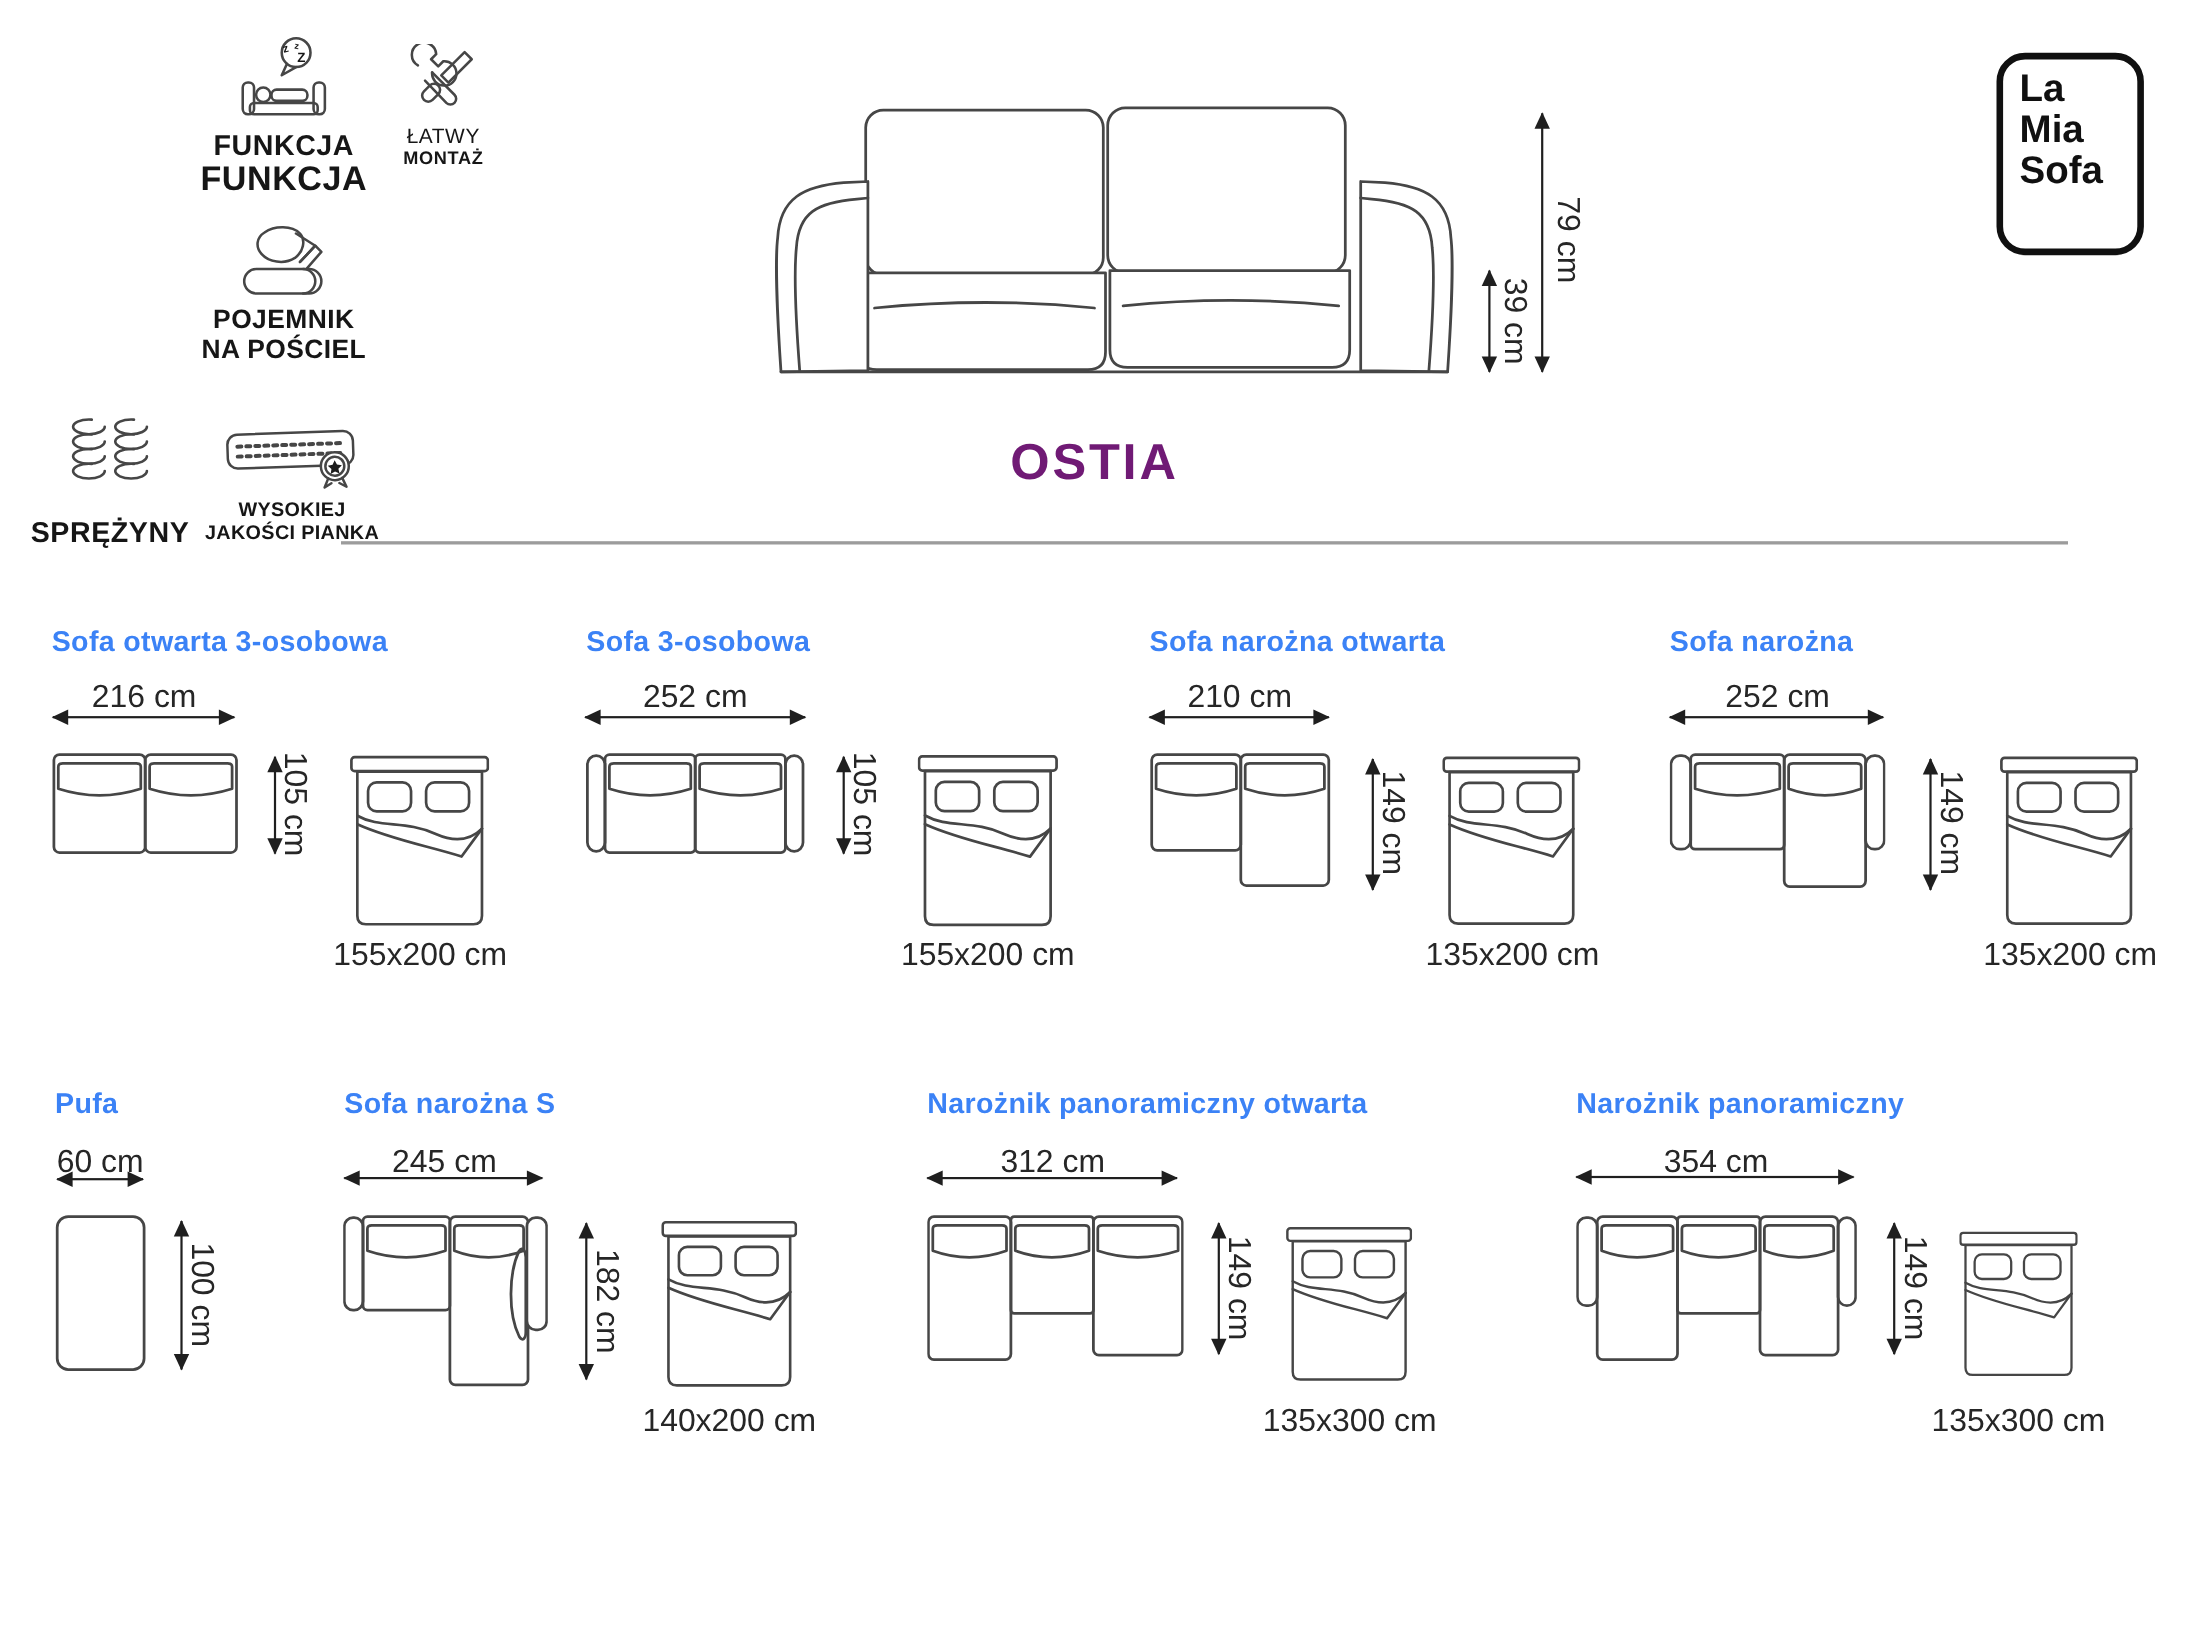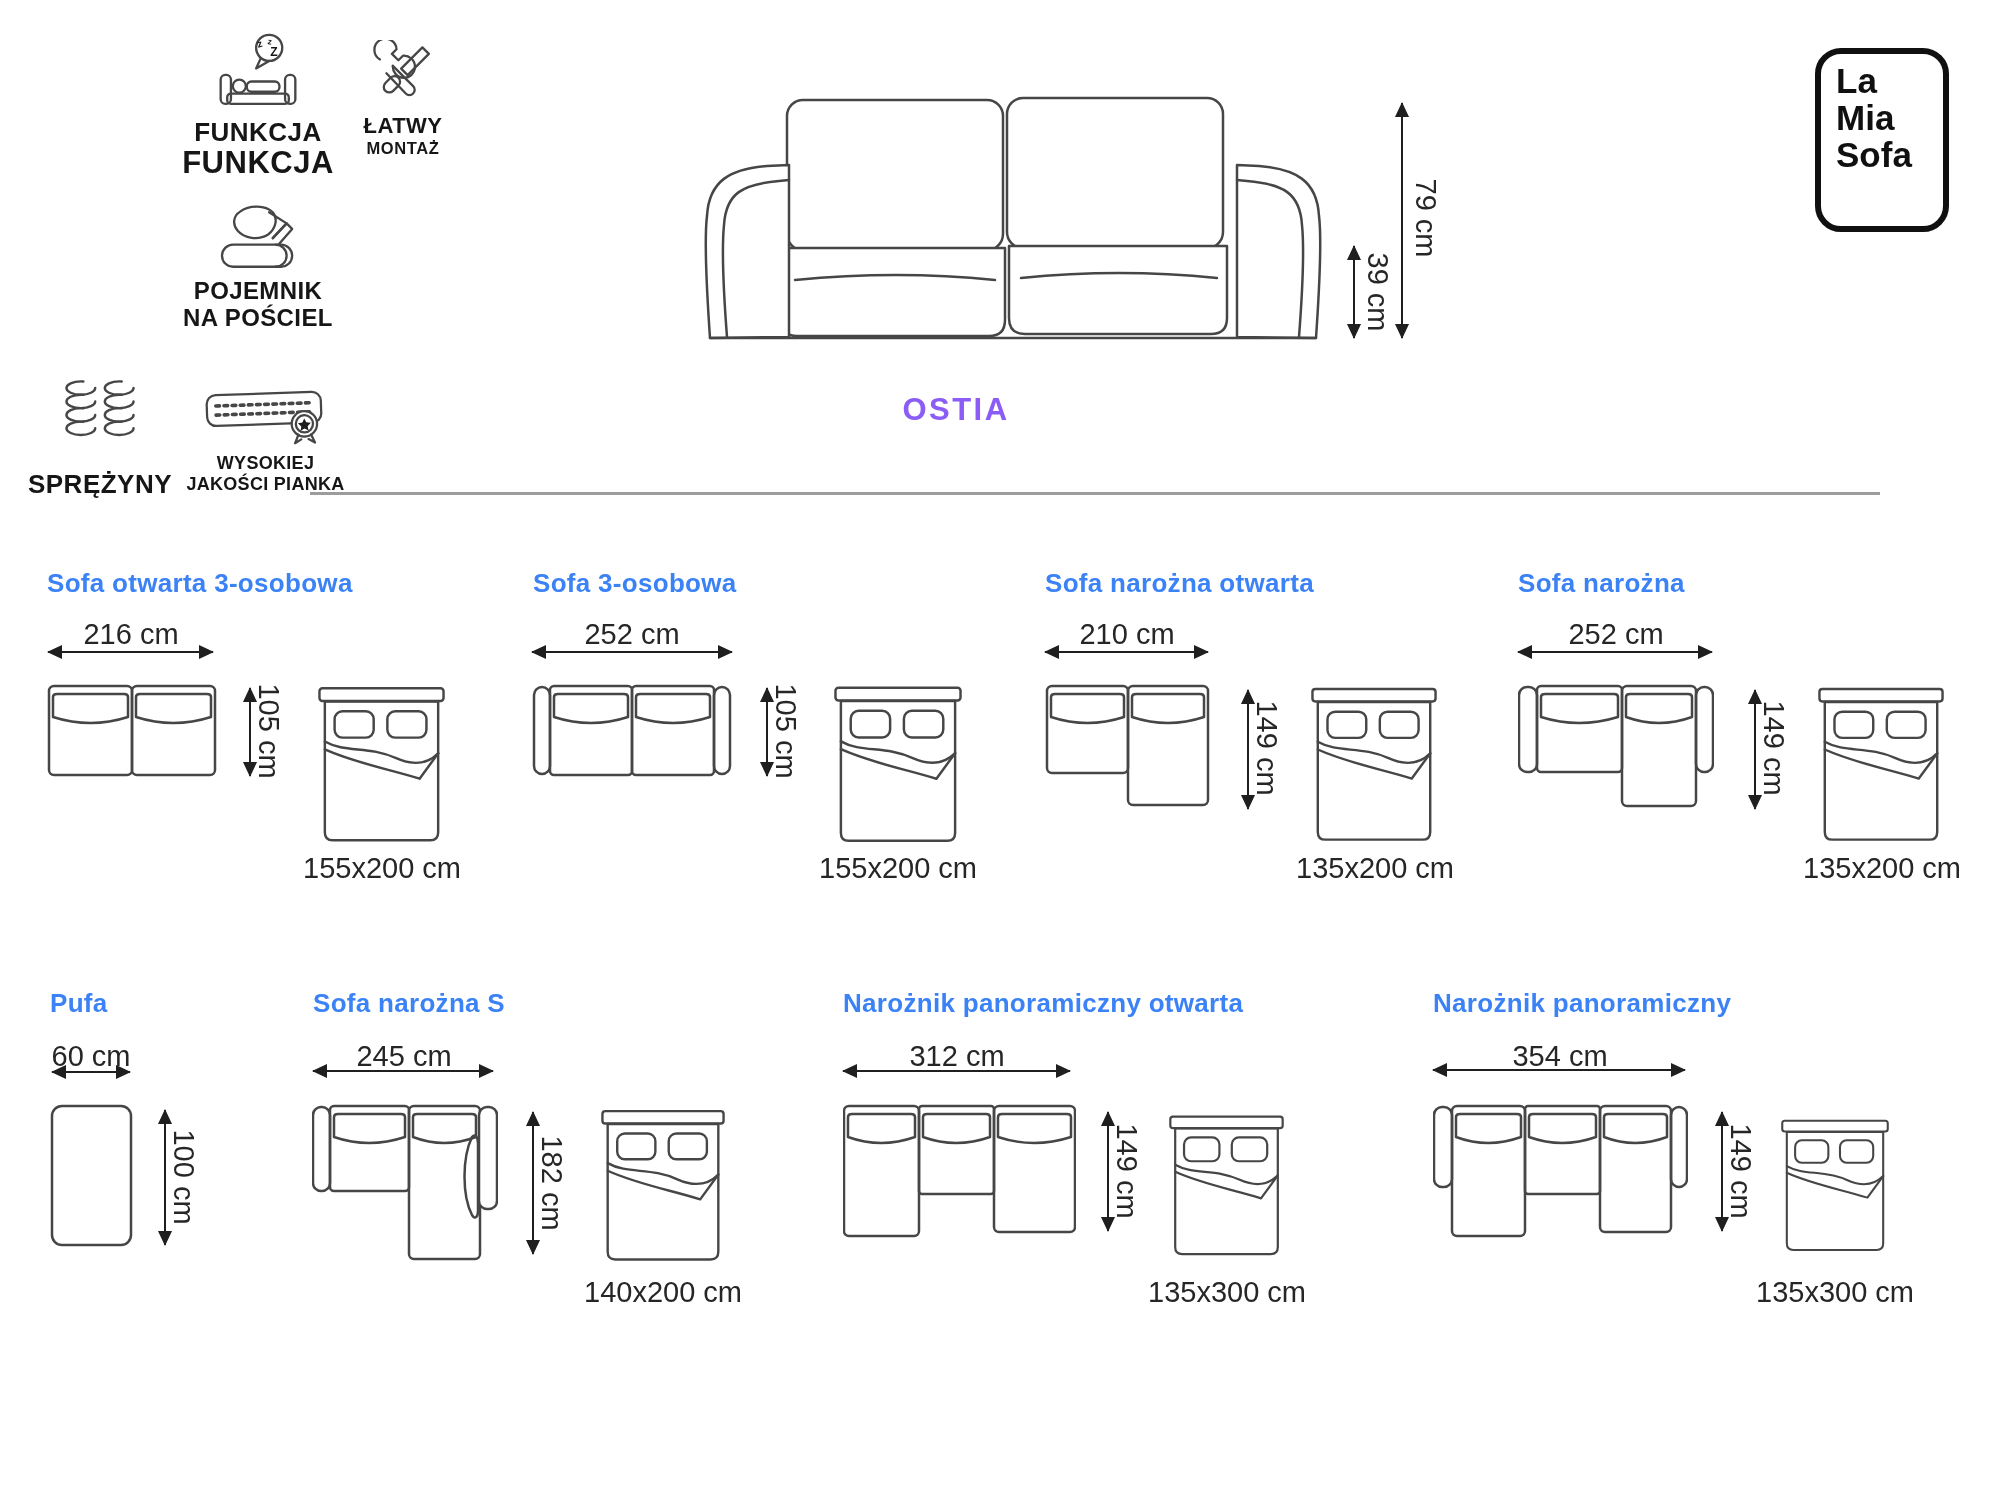--- a/index.html
+++ b/index.html
@@ -5,27 +5,27 @@
   html,body{margin:0;padding:0;background:#fff;}
   .canvas{position:relative;width:2000px;height:1500px;background:#ffffff;
           font-family:"Liberation Sans",sans-serif;color:#1f1f1f;overflow:hidden;}
   .abs{position:absolute;}
   svg{display:block;}
   .lineart{stroke:#464646;stroke-width:2.5;fill:none;stroke-linejoin:round;stroke-linecap:round;}
   
   .feature{position:absolute;display:flex;flex-direction:column;align-items:center;text-align:center;color:#161616;}
   .ft-xl{font-size:26px;font-weight:700;letter-spacing:.5px;line-height:1.12;}
   .ft-lg{font-size:24px;font-weight:700;letter-spacing:.4px;line-height:1.12;}
-  .ft-md{font-size:22px;font-weight:700;letter-spacing:.5px;line-height:1.12;text-align:center;}
+  .ft-md{font-size:19px;font-weight:400;letter-spacing:.5px;line-height:1.12;text-align:center;}
   .ft-sm{font-size:16.5px;font-weight:700;letter-spacing:.6px;line-height:1.18;}
   .ft-spania{font-size:31px;font-weight:700;letter-spacing:.5px;line-height:1.05;}
   .ft-foam{font-size:18px;font-weight:700;letter-spacing:.3px;line-height:1.18;}
   
-  .ostia{position:absolute;left:756px;top:392px;width:400px;text-align:center;
-         font-size:31px;font-weight:600;letter-spacing:2.5px;color:#8b5cf6;}
+  .ostia{position:absolute;left:795px;top:392px;width:400px;text-align:center;
+         font-size:46px;font-weight:600;letter-spacing:2.5px;color:#701a75;}
   .cfg-title{position:absolute;font-size:26px;font-weight:600;color:#3b82f6;letter-spacing:.3px;white-space:nowrap;}
   .dim{position:absolute;font-size:29px;font-weight:500;color:#262626;white-space:nowrap;}
   .dim-h{transform:translateX(-50%);}
   .dim-v{transform:translate(-50%,-50%) rotate(90deg);}
   
   .arrow-h{position:absolute;height:0;border-top:2.5px solid #1f1f1f;}
   .arrow-h::before{content:"";position:absolute;left:-1px;top:-8.5px;
     border-style:solid;border-width:7px 15px 7px 0;border-color:transparent #1f1f1f transparent transparent;}
   .arrow-h::after{content:"";position:absolute;right:-1px;top:-8.5px;
     border-style:solid;border-width:7px 0 7px 15px;border-color:transparent transparent transparent #1f1f1f;}

